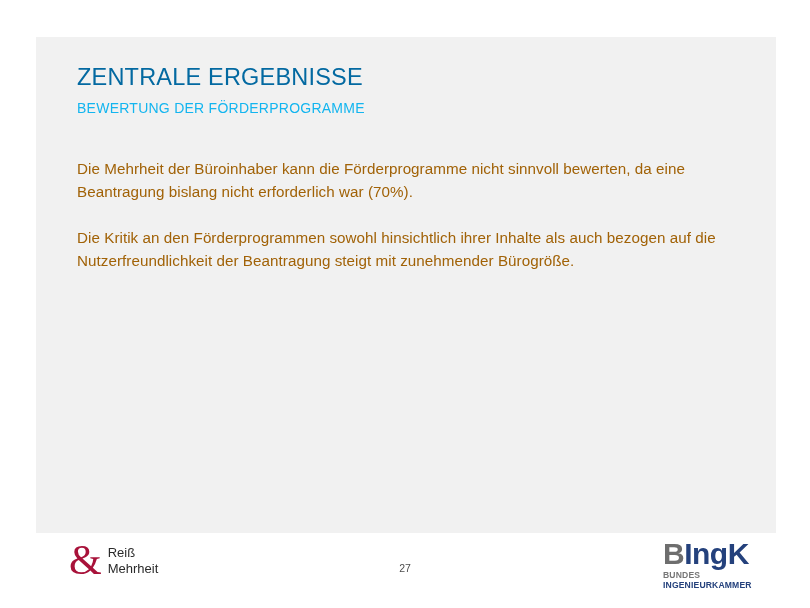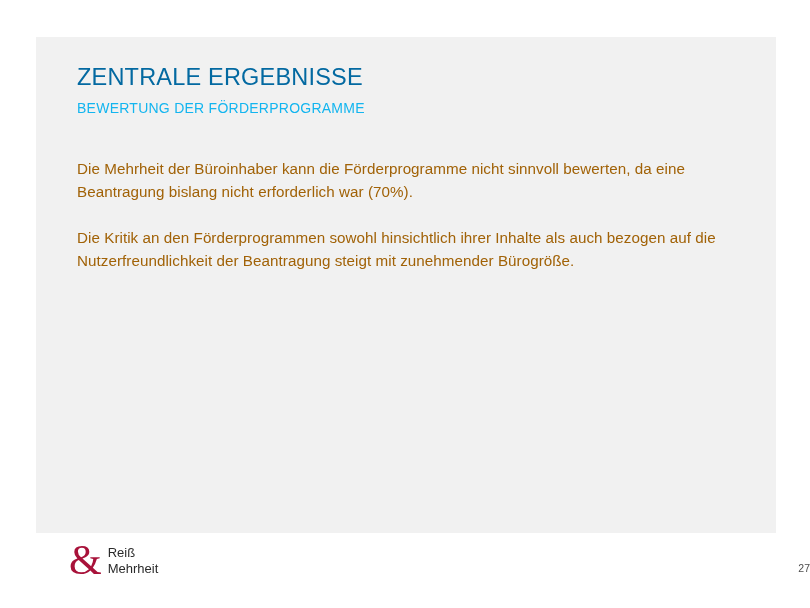--- a/index.html
+++ b/index.html
@@ -110,21 +110,21 @@
     color: #2b2b2b;
     white-space: nowrap;
   }
 
   
   .page-number {
     position: absolute;
     left: 0;
     top: 29px;
     width: 810px;
-    text-align: right;
+    text-align: center;
     font-size: 10.5px;
     color: #4d4d4d;
   }
 
   
   .logo-bingk {
     position: absolute;
     left: 663px;
     top: 6px;
     width: 90px;
@@ -172,16 +172,23 @@
     <div class="logo-rh">
       <span class="amp">&amp;</span>
       <span class="rh-lines">
         <span>Reiß</span>
         <span>Mehrheit</span>
       </span>
     </div>
 
     <div class="page-number">27</div>
 
+    <div class="logo-bingk">
+      <div class="bingk-word">
+        <span class="bingk-b">B</span><span class="bingk-ingk">IngK</span>
+      </div>
+      <div class="bingk-sub1">BUNDES</div>
+      <div class="bingk-sub2">INGENIEURKAMMER</div>
+    </div>
 
   </div>
 
 </div>
 
 </body></html>

